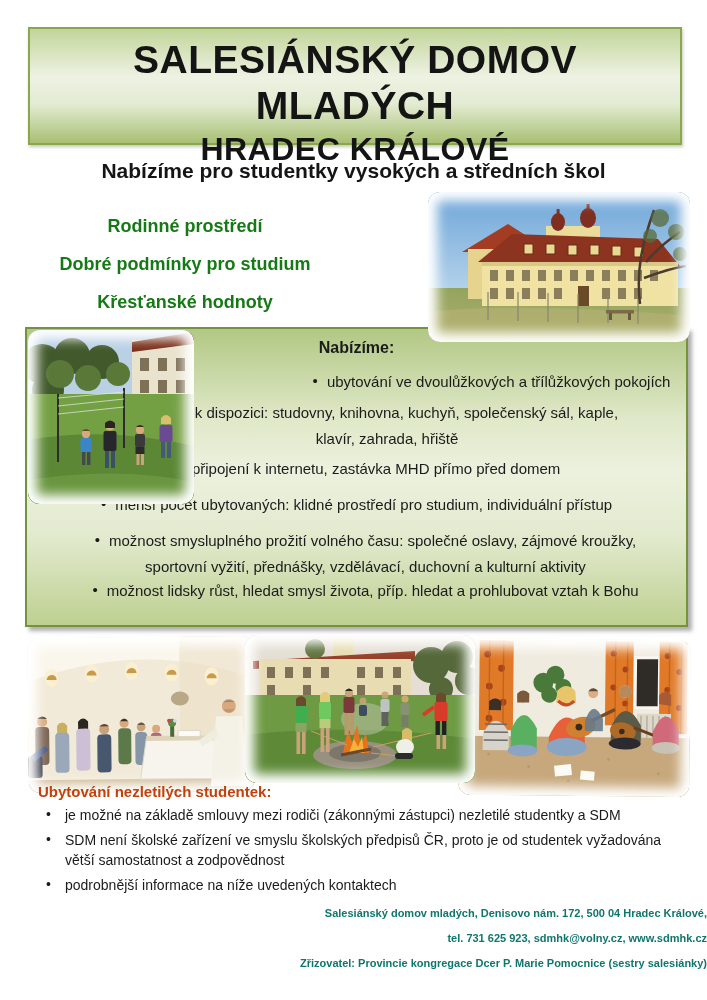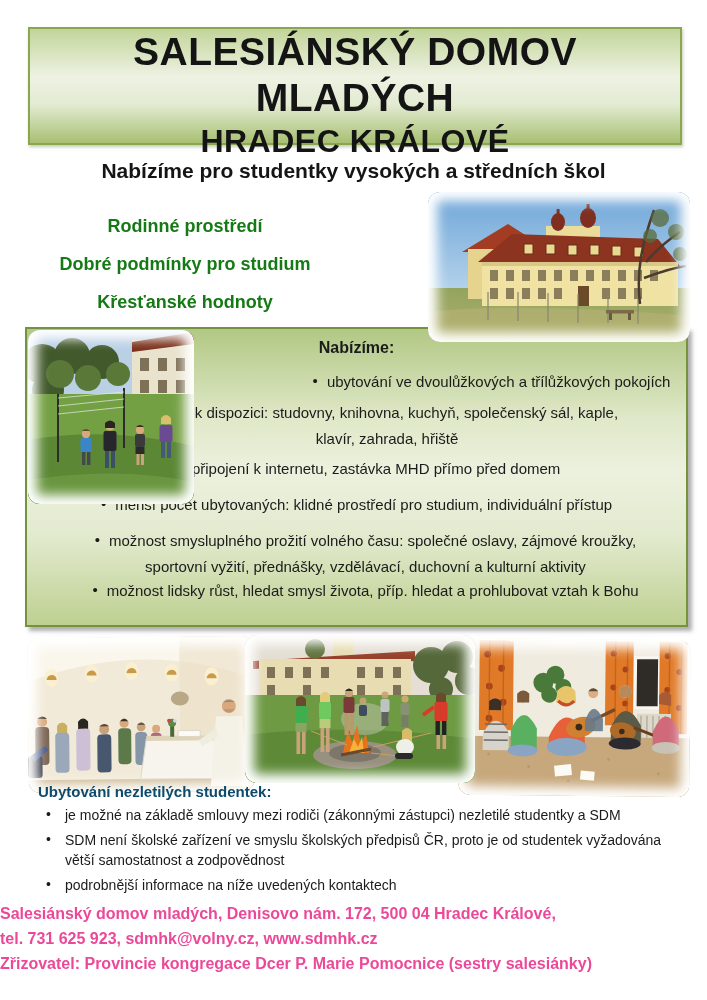--- a/index.html
+++ b/index.html
@@ -10,21 +10,21 @@
   }
 
   
   .header-box {
     position:absolute; left:28px; top:27px; width:650px; height:114px;
     border:2px solid #8aa64e;
     background:linear-gradient(180deg,#c2d59a 0%,#eef2e3 42%,#e3ebd2 66%,#a9c073 100%);
     box-shadow:1px 2px 3px rgba(120,140,90,.45);
     text-align:center;
   }
-  .header-box h1 { margin:0 0 0; font-size:39px; line-height:46px; font-weight:bold; color:#141414; letter-spacing:.5px; }
+  .header-box h1 { margin:8px 0 0; font-size:39px; line-height:46px; font-weight:bold; color:#141414; letter-spacing:.5px; }
   .header-box h2 { margin:4px 0 0; font-size:32px; line-height:32px; font-weight:bold; color:#141414; letter-spacing:.5px; }
 
   .tagline {
     position:absolute; left:0; top:159px; width:100%;
     text-align:center; font-size:21px; font-weight:bold; color:#151515;
   }
 
   
   .highlights {
     position:absolute; left:30px; top:207px; width:310px;
@@ -62,29 +62,29 @@
   .ol-3 { top:100px; padding-left:61px; }
   .ol-4 { top:130px; padding-left:25px; }
   .ol-5 { top:166px; }
   .ol-6 { top:202px; padding-left:18px; }
   .ol-7 { top:228px; padding-left:18px; }
   .ol-8 { top:252px; padding-left:18px; }
   .bullet { display:inline-block; margin-right:9px; transform:translateY(-1px); }
 
   
   .minors { position:absolute; left:38px; top:783px; width:630px; }
-  .minors h3 { margin:0 0 5px; font-size:15px; font-weight:bold; color:#0c4a6e; }
+  .minors h3 { margin:0 0 5px; font-size:15px; font-weight:bold; color:#c2410c; }
   .minors ul { margin:0; padding:0; list-style:none; }
   .minors li { position:relative; padding-left:27px; margin-bottom:5px; font-size:14px; line-height:20px; color:#1b1b1b; max-width:612px; }
   .minors li .bullet { position:absolute; left:8px; top:0; margin:0; }
 
   
   .footer {
     position:absolute; left:0; top:901px; width:100%;
-    text-align:left; color:#ec4899; font-weight:bold; font-size:16px; line-height:25px;
+    text-align:right; color:#0f766e; font-weight:bold; font-size:11px; line-height:25px;
   }
 </style>
 </head>
 <body>
 
 <div class="page">
 
   <header class="header-box">
     <h1>SALESIÁNSKÝ DOMOV MLADÝCH</h1>
     <h2>HRADEC KRÁLOVÉ</h2>

